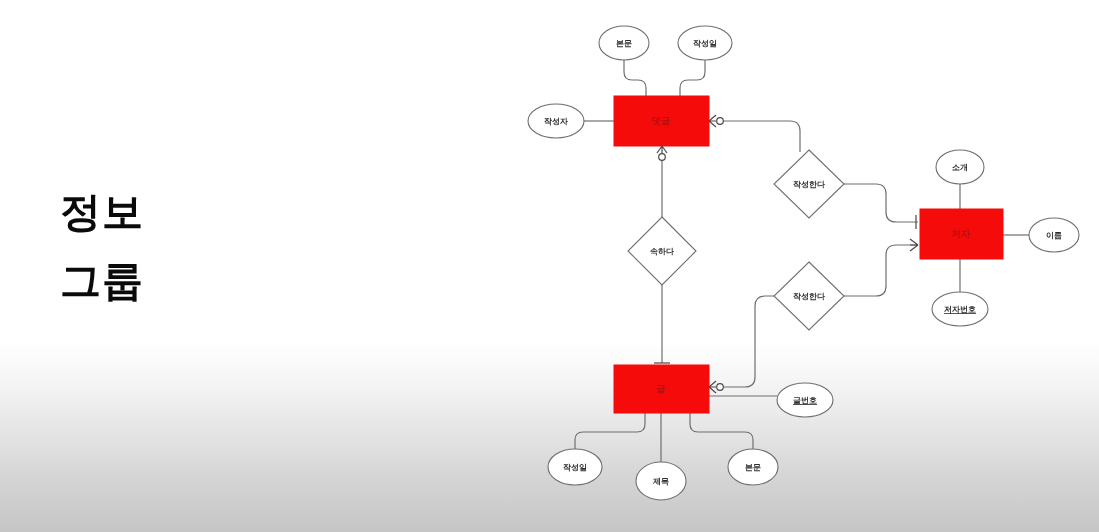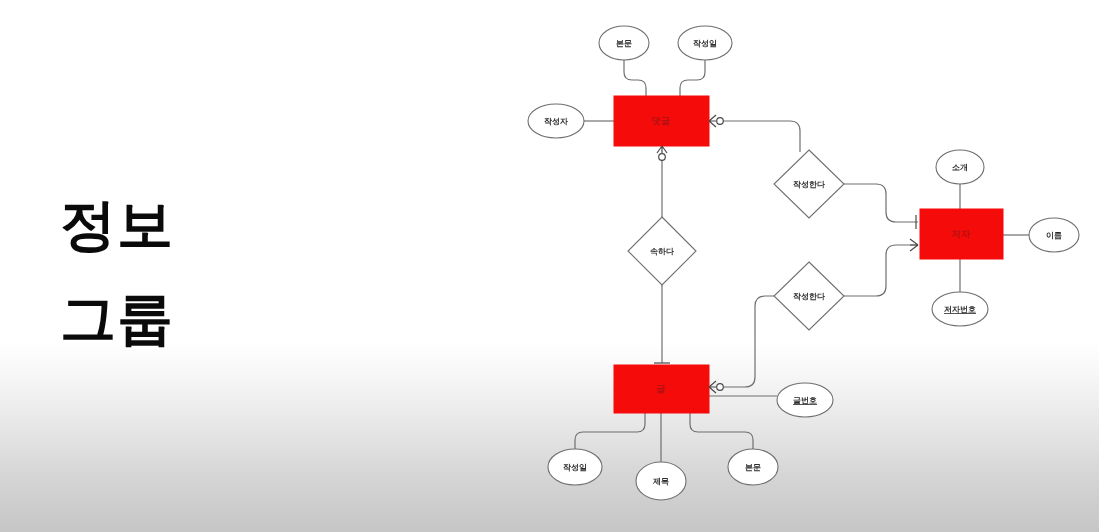--- a/index.html
+++ b/index.html
@@ -21,21 +21,21 @@
         #e2e2e2 440px, #d4d4d4 480px,
         #c9c9c9 520px, #c6c6c6 532px);
   }
   #headline {
     position: absolute;
     left: 60px;
     top: 178px;
     width: 300px;
     color: #0a0a0a;
     font-weight: 700;
-    font-size: 56px;
+    font-size: 41px;
     line-height: 1.68;
     letter-spacing: 1px;
     white-space: pre-line;
   }
   #diagram {
     position: absolute;
     left: 0;
     top: 0;
   }
   .ent-label {

